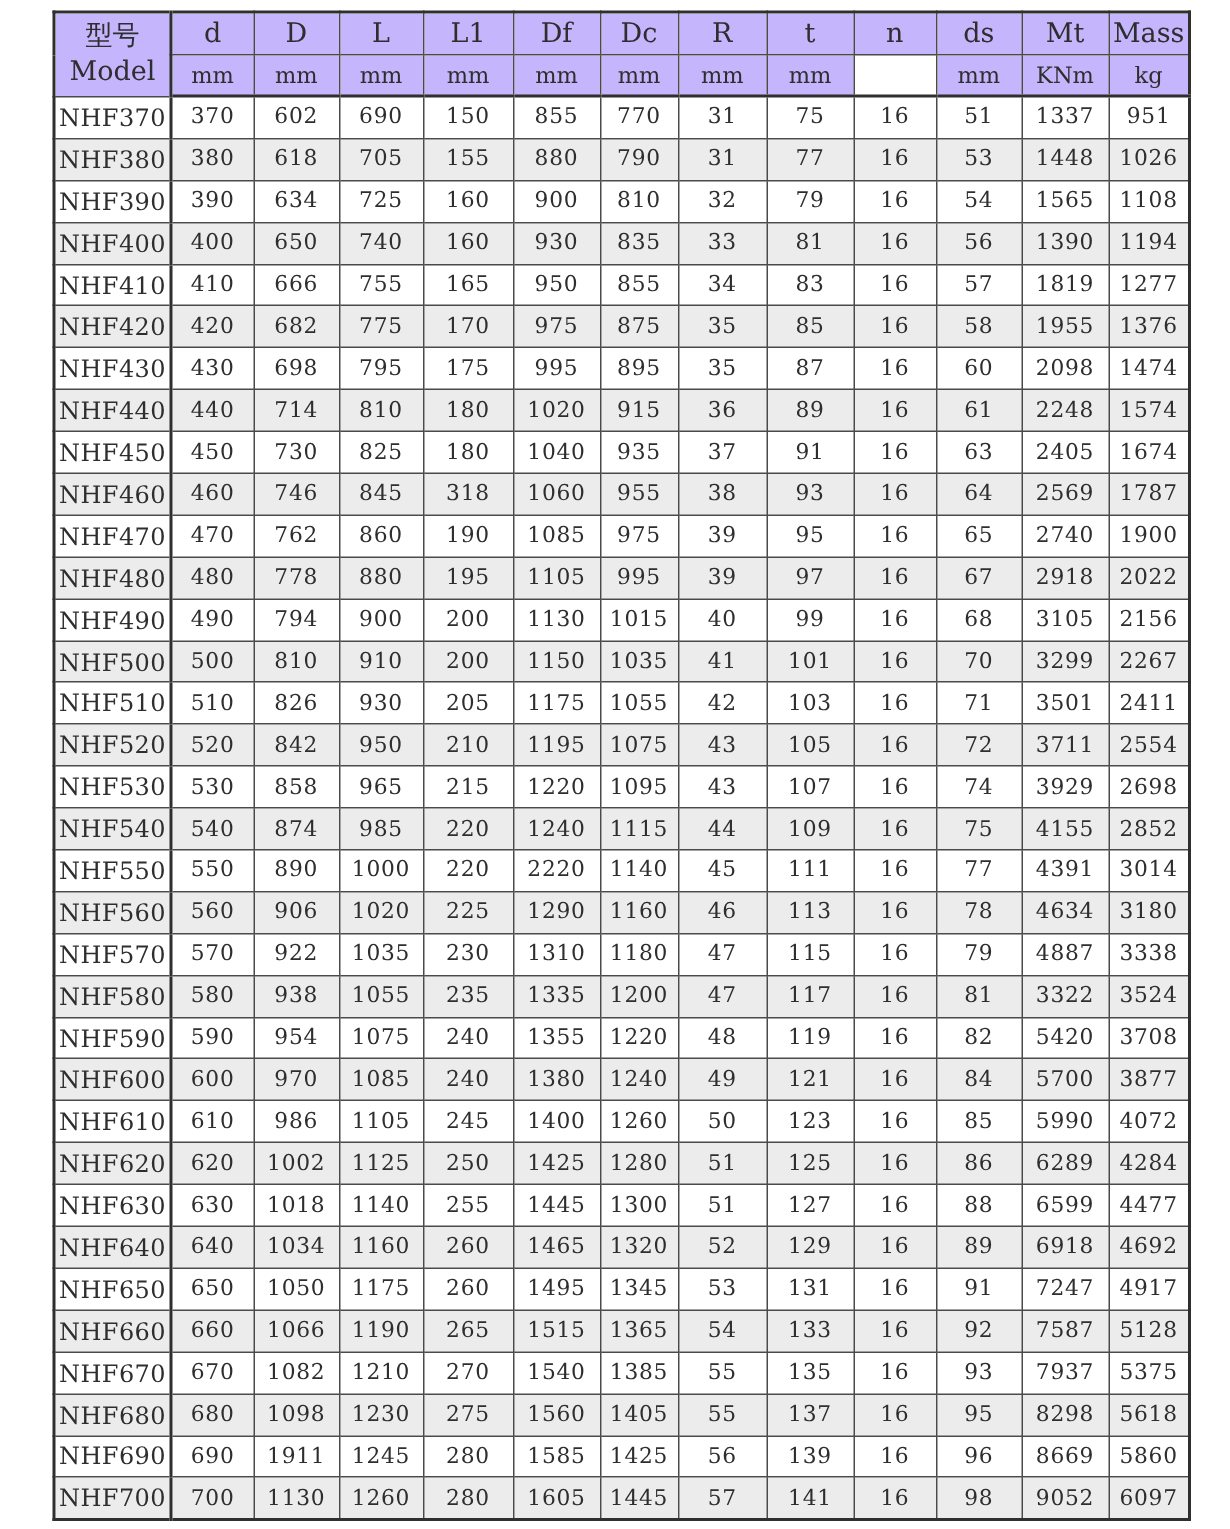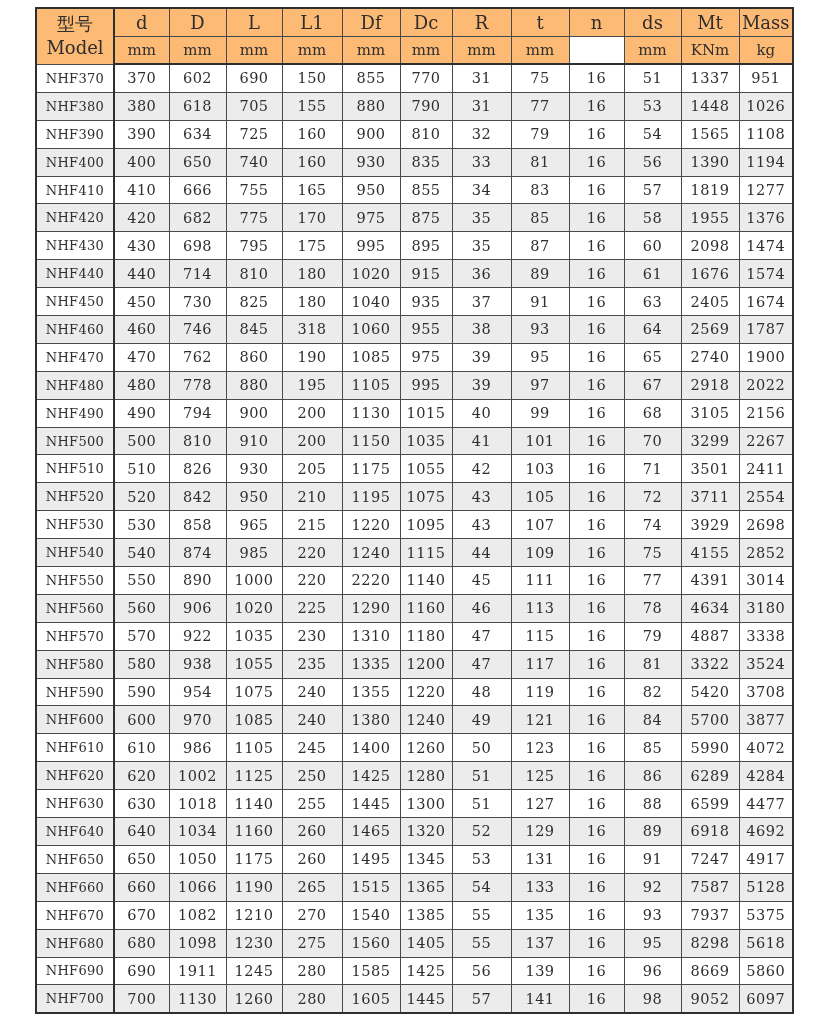--- a/index.html
+++ b/index.html
@@ -21,31 +21,31 @@
     border: 2px solid #2f2f2f;
   }
   .spec th, .spec td {
     border: 1px solid #4a4a4a;
     text-align: center;
     vertical-align: middle;
     padding: 0 1px;
     overflow: hidden;
     white-space: nowrap;
   }
-  thead th { background: #fdba74; font-weight: normal; }
+  thead th { background: #c4b5fd; font-weight: normal; }
   thead .symbol-row th { height: 27px; font-size: 18px; }
   thead .unit-row th { height: 26px; font-size: 15px; border-bottom: 2px solid #2f2f2f; }
   thead th.no-unit { background: #ffffff; }
   th.model-head {
     font-size: 15px; line-height: 1.35;
     border-right: 2px solid #2f2f2f;
   }
   tbody td { height: 26.9px; font-size: 14.5px; letter-spacing: 0.5px; }
   tbody td:first-child {
-    font-size: 13px; letter-spacing: 0.3px;
+    font-size: 16px; letter-spacing: 0.3px;
     border-right: 2px solid #2f2f2f;
   }
   tbody tr:nth-child(even) td { background: #ececec; }
   tbody tr:nth-child(odd) td { background: #ffffff; }
 </style>
 </head>
 <body>
 
 <div class="page">
   <table class="spec">
@@ -209,21 +209,21 @@
           <td>440</td>
           <td>714</td>
           <td>810</td>
           <td>180</td>
           <td>1020</td>
           <td>915</td>
           <td>36</td>
           <td>89</td>
           <td>16</td>
           <td>61</td>
-          <td>1676</td>
+          <td>2248</td>
           <td>1574</td>
         </tr>
         <tr>
           <td>NHF450</td>
           <td>450</td>
           <td>730</td>
           <td>825</td>
           <td>180</td>
           <td>1040</td>
           <td>935</td>

